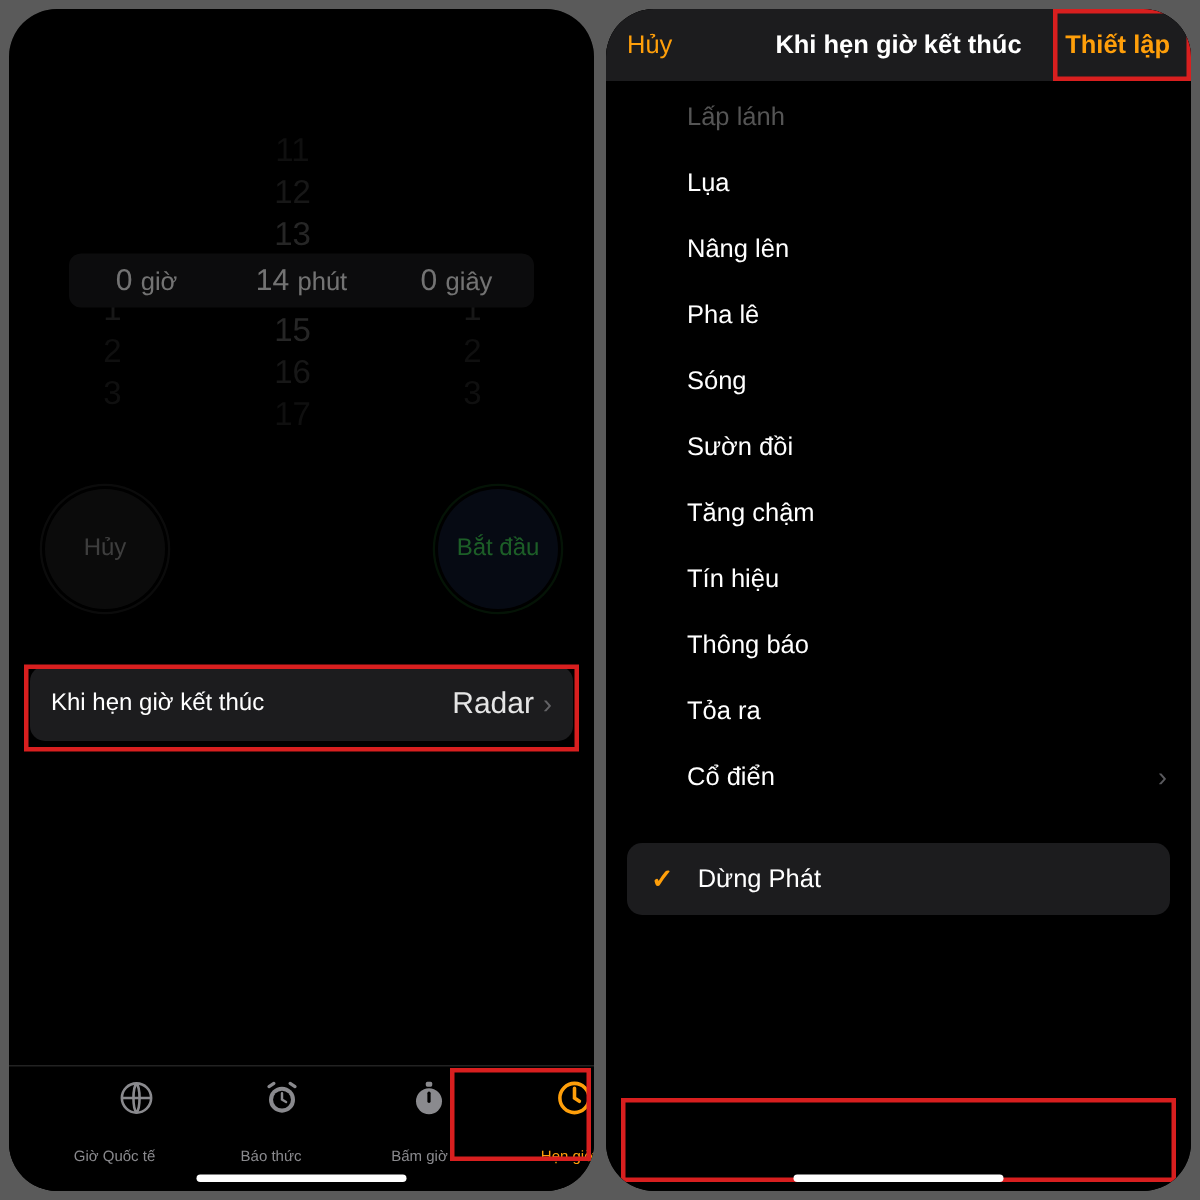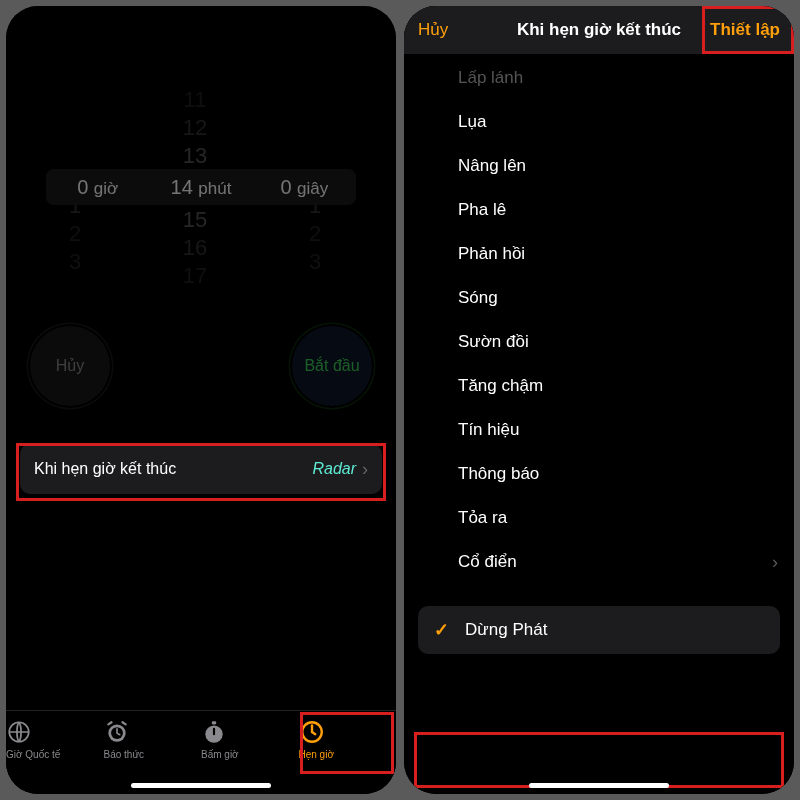--- a/index.html
+++ b/index.html
@@ -91,35 +91,35 @@
   .setting-row{
     margin: 38px 14px 0 14px;
     height: 50px;
     background:#1c1c1e;
     border-radius:10px;
     display:flex; align-items:center;
     padding: 0 14px;
     color:#fff; font-size:16px;
   }
   .setting-row .spacer{flex:1;}
-  .setting-row .val{ color:#5eead4; margin-right:6px; font-size:16px;font-style:italic;}
+  .setting-row .val{ color:#e5e5e5; margin-right:6px; font-size:20px;}
   .chevron{ color:#636366; font-size:18px; }
   .red-box{ position:absolute; border:3px solid #d81f1f; z-index:8; pointer-events:none;}
   
   .tabbar{
     position:absolute; left:0; right:0; bottom:0;
     height:84px;
     background:#000;
     display:flex; align-items:flex-start;
     padding-top:8px;
     border-top:0.5px solid #222;
   }
   .tab{
-    flex:1; display:flex; flex-direction:column; align-items:flex-start;
-    color:#8a8a8e; font-size:10px; gap:4px;
+    flex:1; display:flex; flex-direction:column; align-items:flex-end;
+    color:#8a8a8e; font-size:10px; gap:21px;
   }
   .tab.active{ color:#ff9f0a; }
   .tab svg{ width:26px; height:26px; }
   .home-ind{
     position:absolute; bottom:6px; left:50%; transform:translateX(-50%);
     width:140px; height:5px; background:#fff; border-radius:3px; z-index:9;
   }
   
   .modal-sheet{
     position:absolute;
@@ -273,21 +273,20 @@
       <span class="cancel">Hủy</span>
       <span class="title">Khi hẹn giờ kết thúc</span>
       <span class="done">Thiết lập</span>
     </div>
 
     <div class="sound-list" id="sound-list">
         <div class="sound-item dimfirst">Lấp lánh</div>
         <div class="sound-item">Lụa</div>
         <div class="sound-item">Nâng lên</div>
         <div class="sound-item">Pha lê</div>
-        <div class="sound-item">Phản hồi</div>
         <div class="sound-item">Sóng</div>
         <div class="sound-item">Sườn đồi</div>
         <div class="sound-item">Tăng chậm</div>
         <div class="sound-item">Tín hiệu</div>
         <div class="sound-item">Thông báo</div>
         <div class="sound-item">Tỏa ra</div>
         <div class="sound-item">
           <span>Cổ điển</span>
           <span class="chev">›</span>
         </div>

